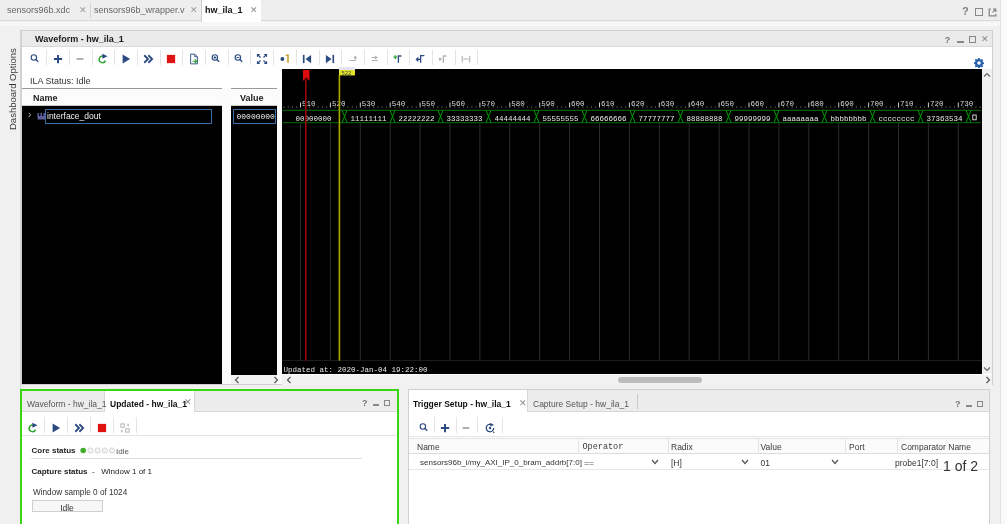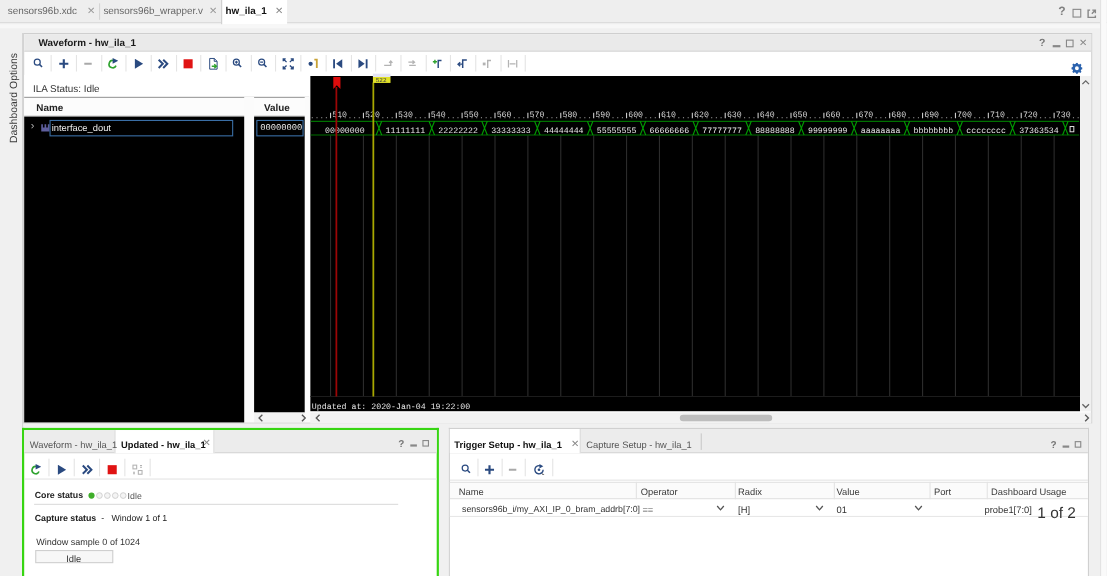--- a/index.html
+++ b/index.html
@@ -510,25 +510,25 @@
 <div class="abs" style="left:476.5px;top:417px;width:1px;height:16px;background:#e4e4e4;"></div>
 <div class="abs" style="left:501.5px;top:417px;width:1px;height:16px;background:#e4e4e4;"></div>
 <div class="abs" style="left:409px;top:436px;width:580px;height:1px;background:#e4e4e4;"></div>
 <div class="abs" style="left:409px;top:438px;width:580px;height:16px;background:#fbfbfb;border-top:1px solid #e3e3e3;border-bottom:1px solid #dcdcdc;"></div>
 <div class="abs" style="left:578px;top:438px;width:1px;height:32px;background:#e3e3e3;"></div>
 <div class="abs" style="left:668px;top:438px;width:1px;height:32px;background:#e3e3e3;"></div>
 <div class="abs" style="left:757.5px;top:438px;width:1px;height:32px;background:#e3e3e3;"></div>
 <div class="abs" style="left:845px;top:438px;width:1px;height:32px;background:#e3e3e3;"></div>
 <div class="abs" style="left:897px;top:438px;width:1px;height:32px;background:#e3e3e3;"></div>
 <div class="abs" style="left:417px;top:441.5px;font-size:8.5px;color:#3a3a3a;">Name</div>
-<div class="abs" style="left:582.5px;top:441.5px;font-size:8.5px;color:#3a3a3a;">Operator</div>
+<div class="abs" style="left:582.5px;top:441.5px;font-size:8.5px;color:#3a3a3a;font-family:Liberation Mono, monospace;">Operator</div>
 <div class="abs" style="left:671px;top:441.5px;font-size:8.5px;color:#3a3a3a;text-align:right;">Radix</div>
 <div class="abs" style="left:760.5px;top:441.5px;font-size:8.5px;color:#3a3a3a;">Value</div>
 <div class="abs" style="left:849px;top:441.5px;font-size:8.5px;color:#3a3a3a;">Port</div>
-<div class="abs" style="left:901px;top:441.5px;font-size:8.5px;color:#3a3a3a;">Dashboard Usage</div>
+<div class="abs" style="left:901px;top:441.5px;font-size:8.5px;color:#3a3a3a;">Comparator Name</div>
 <div class="abs" style="left:409px;top:454px;width:580px;height:16px;background:#ffffff;border-bottom:1px solid #e7e7e7;"></div>
 <div class="abs" style="left:420px;top:457.5px;font-size:8px;color:#333;">sensors96b_i/my_AXI_IP_0_bram_addrb[7:0]</div>
 <div class="abs" style="left:584px;top:457.5px;font-size:8.5px;color:#555;">==</div>
 <div class="abs" style="left:671px;top:457.5px;font-size:8.5px;color:#333;">[H]</div>
 <div class="abs" style="left:760.5px;top:457.5px;font-size:8.5px;color:#333;">01</div>
 <div class="abs" style="left:849px;top:457.5px;font-size:8.5px;color:#333;padding-left:46px;">probe1[7:0]</div>
 <div class="abs" style="left:943px;top:457.5px;font-size:14px;color:#333;">1 of 2</div>
 <svg class="abs" style="left:651px;top:459px" width="8" height="6" viewBox="0 0 8 6">
     <path d="M1 1 L4 4.5 L7 1" fill="none" stroke="#555" stroke-width="1.2"></path>
   </svg>

